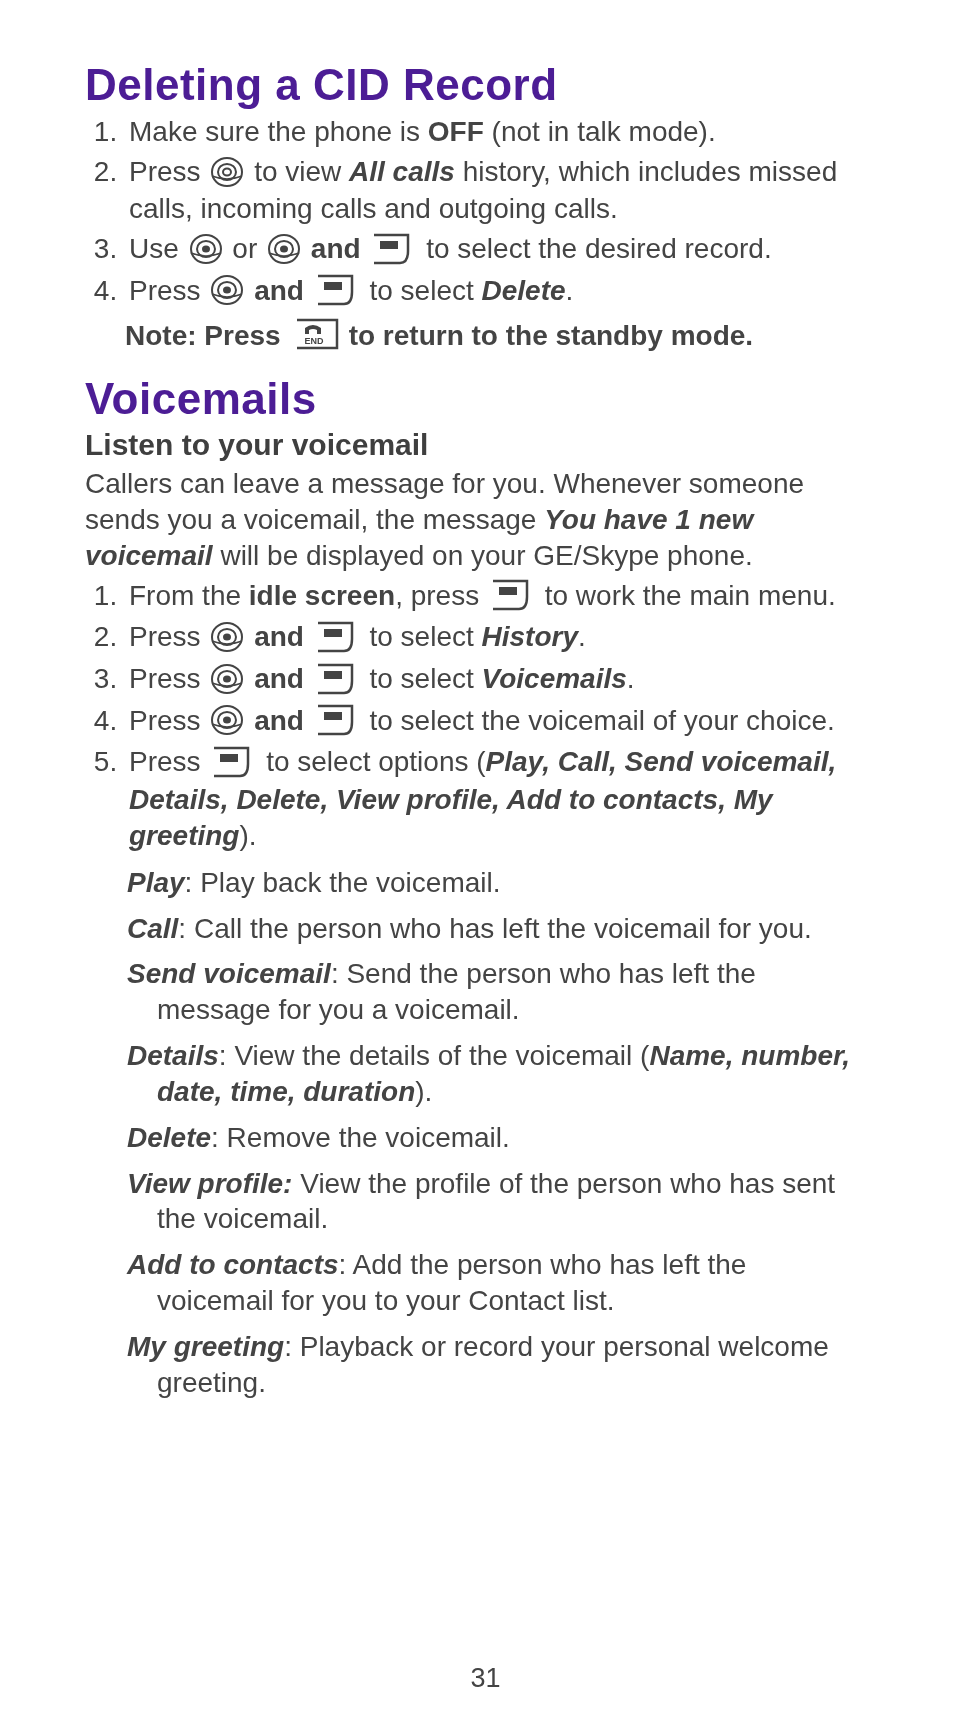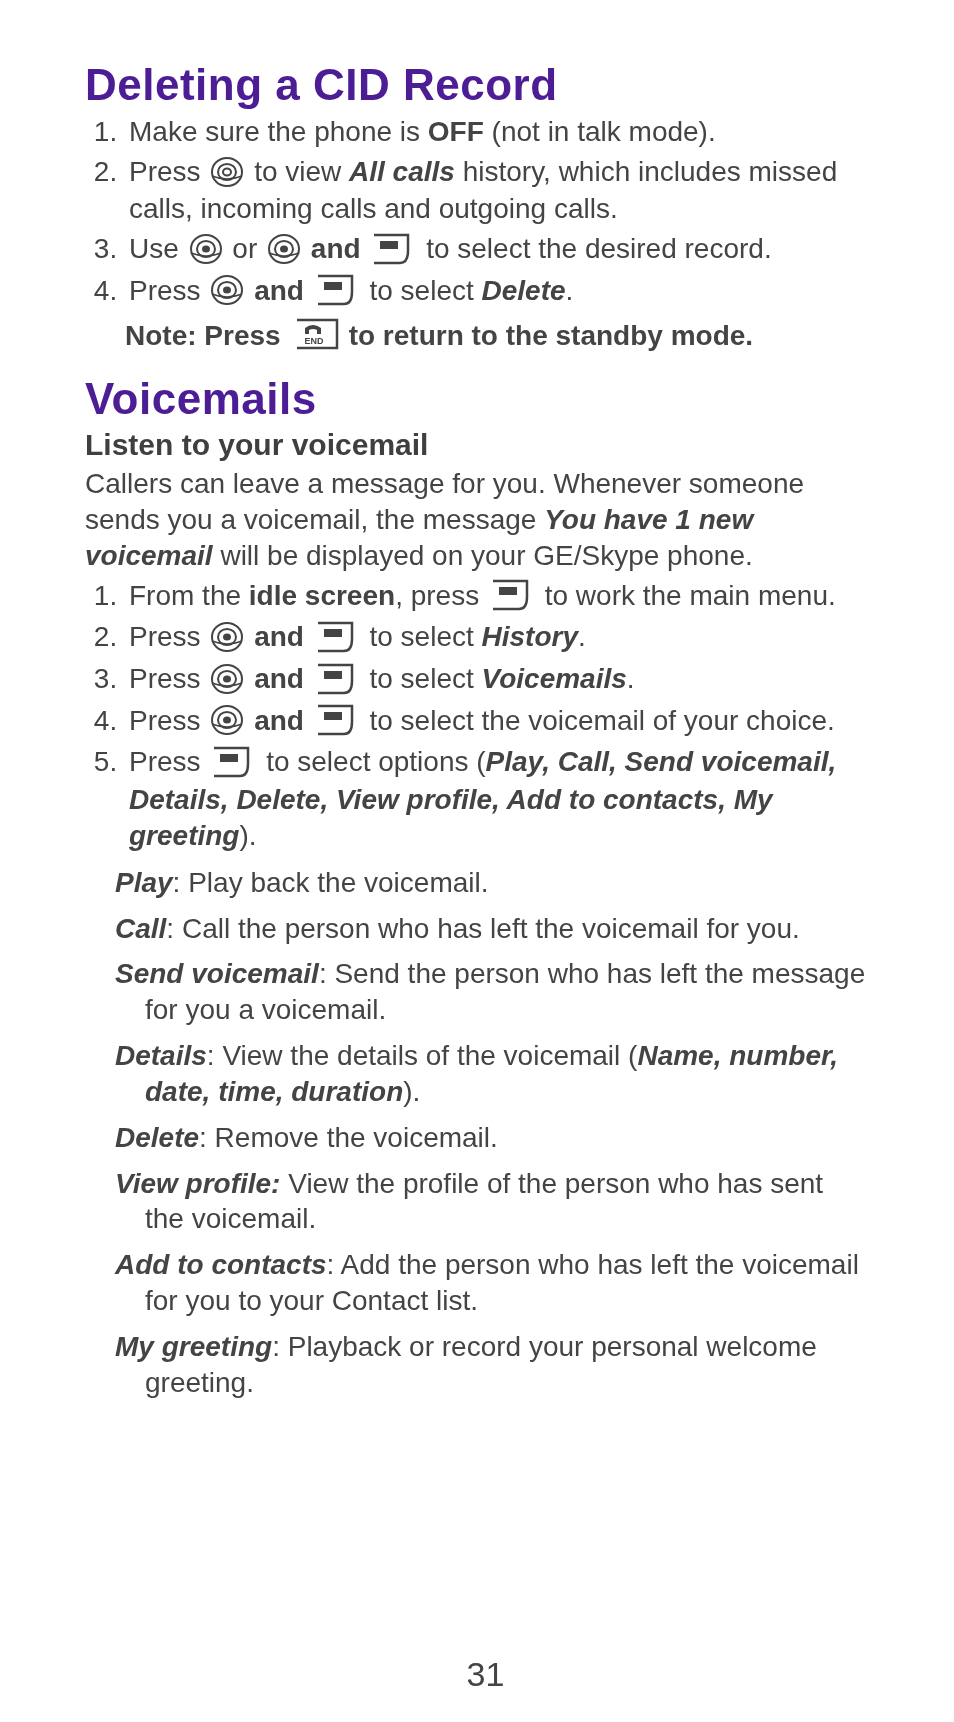--- a/index.html
+++ b/index.html
@@ -41,21 +41,21 @@
     padding-left: 4px;
   }
   .body-text {
     font-size: 28px;
     line-height: 1.28;
     margin: 4px 0;
   }
   .option {
     font-size: 28px;
     line-height: 1.28;
-    margin: 10px 0;
+    margin: 10px 12px;
     padding-left: 60px;
     text-indent: -30px;
   }
   .note-block {
     font-size: 28px;
     line-height: 1.26;
     font-weight: 700;
     padding-left: 30px;
     margin-top: 16px;
   }
@@ -70,21 +70,21 @@
     gap: 4px;
     text-align: right;
   }
   .bold { font-weight: 700; }
   .bolditalic { font-weight: 700; font-style: italic; }
   .page-num {
     position: absolute;
     bottom: 28px;
     left: 0; right: 0;
     text-align: center;
-    font-size: 34px;
+    font-size: 27px;
     color: #444;
     margin-left: 17px;
   }
   
   .icon {
     display: inline-flex;
     vertical-align: middle;
     margin: 0 2px;
     position: relative;
     top: -2px;

